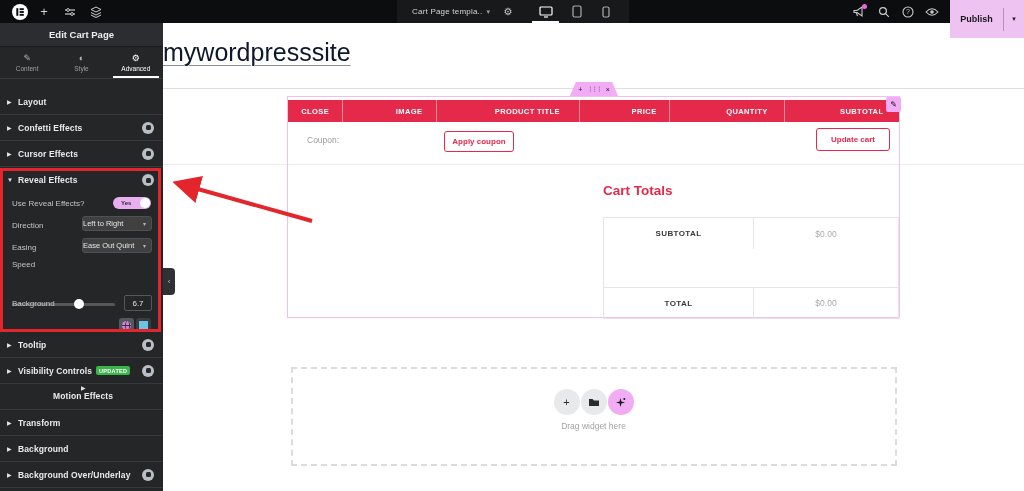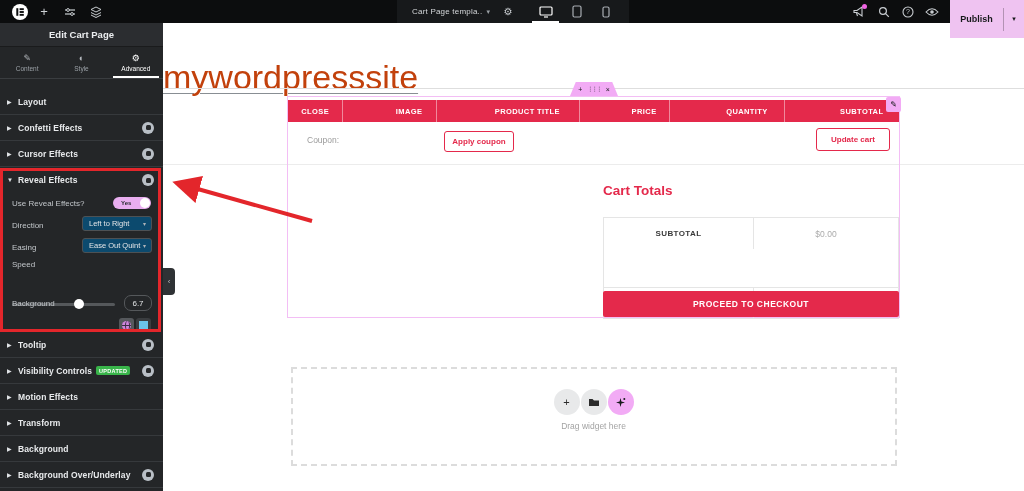--- a/index.html
+++ b/index.html
@@ -36,39 +36,39 @@
   .srow .chev { width:8px; margin-left:7px; font-size:6px; color:#dfe2e5; }
   .srow .slabel { font-size:8.5px; font-weight:bold; color:#e8eaec; margin-left:3px; letter-spacing:.1px; }
   .sbadge { position:absolute; right:9px; top:50%; transform:translateY(-50%); width:12px; height:12px; border-radius:50%; background:#b9bfc6; display:flex; align-items:center; justify-content:center; }
   .sbadge i { display:block; width:5px; height:5px; background:#26282a; border-radius:1.5px; }
   .tag-updated { margin-left:4px; background:#39b54a; color:#fff; font-size:5.5px; font-weight:bold; padding:1.5px 3px; border-radius:2px; letter-spacing:.3px; }
 
   .ctrl-label { position:absolute; left:12px; font-size:8px; color:#c2c6ca; }
   .toggle { position:absolute; left:113px; top:197px; width:38px; height:12px; border-radius:7px; background:#e9aef0; }
   .toggle .tg-text { position:absolute; left:8px; top:3px; font-size:6px; font-weight:bold; color:#25282b; }
   .toggle .tg-knob { position:absolute; right:1px; top:1px; width:10px; height:10px; border-radius:50%; background:#fff; }
-  .select { position:absolute; left:82px; width:70px; height:15px; background:#0c4a6e; border:1px solid #4d5154; border-radius:3px; color:#e3e5e7; font-size:7.5px; display:flex; align-items:center; padding-left:6px; }
+  .select { position:absolute; left:82px; width:70px; height:15px; background:#404040; border:1px solid #4d5154; border-radius:3px; color:#e3e5e7; font-size:7.5px; display:flex; align-items:center; }
   .select .sel-chev { position:absolute; right:5px; font-size:6px; color:#aeb3b8; }
   .slider-track { position:absolute; left:12px; top:280px; width:103px; height:3px; background:#55585b; border-radius:2px; }
   .slider-thumb { position:absolute; left:74px; top:276px; width:10px; height:10px; border-radius:50%; background:#fff; }
-  .speed-input { position:absolute; left:124px; top:272px; width:28px; height:16px; background:transparent; border:1px solid #55585b; border-radius:7px; color:#e3e5e7; font-size:8px; text-align:center; font-family:"Liberation Sans",sans-serif; }
+  .speed-input { position:absolute; left:124px; top:272px; width:28px; height:16px; background:transparent; border:1px solid #55585b; border-radius:2px; color:#e3e5e7; font-size:8px; text-align:center; font-family:"Liberation Sans",sans-serif; }
   .bg-btn { position:absolute; top:295px; width:15px; height:15px; border-radius:3px; display:flex; align-items:center; justify-content:center; }
   .bg-btn.globe-btn { left:119px; background:#55585c; }
   .bg-btn.swatch-btn { left:136px; background:#3a3d40; }
   .globe { width:9px; height:9px; border-radius:50%; background:#cd84da; position:relative; overflow:hidden; }
   .globe::before { content:""; position:absolute; left:0; top:4px; width:9px; height:1px; background:#3a2e44; }
   .globe::after { content:""; position:absolute; left:3px; top:0; width:3px; height:9px; border-left:1px solid #3a2e44; border-right:1px solid #3a2e44; border-radius:50%; }
   .swatch { width:9px; height:9px; background:#6bc3e8; }
 
   .red-box { position:absolute; left:0; top:168px; width:161px; height:164px; border:3px solid #e3262b; z-index:45; pointer-events:none; }
   .collapse-tab { position:absolute; left:163px; top:268px; width:12px; height:27px; background:#2f3235; border-radius:0 4px 4px 0; display:flex; align-items:center; justify-content:center; color:#b7bcc1; font-size:8px; z-index:40; }
 
   
   .canvas { position:absolute; left:163px; top:23px; width:861px; height:468px; background:#fff; }
-  .site-title { position:absolute; left:0px; top:15px; font-size:34px; font-weight:400; color:#c2410c; text-decoration:underline; text-decoration-color:#888e93; text-decoration-thickness:1px; text-underline-offset:4px;margin-top:20px; }
+  .site-title { position:absolute; left:0px; top:15px; font-size:25px; font-weight:400; color:#0f172a; text-decoration:underline; text-decoration-color:#888e93; text-decoration-thickness:1px; text-underline-offset:4px; }
   .hline1 { position:absolute; left:0; top:65px; width:861px; height:1px; background:#dedede; }
   .hline2 { position:absolute; left:0; top:141px; width:861px; height:1px; background:#ececec; }
 
   .el-handle { position:absolute; left:407px; top:59px; width:48px; height:14px; background:#f2abf5; clip-path:polygon(12% 0, 88% 0, 100% 100%, 0 100%); display:flex; align-items:center; justify-content:center; gap:5px; z-index:10; }
   .el-handle span { font-size:7px; color:#17191b; line-height:1; }
   .el-handle .drag-dots { letter-spacing:-1.5px; font-size:6px; }
 
   .cart-widget { position:absolute; left:124px; top:73px; width:613px; height:222px; border:1px solid #f3bef5; }
   .cart-header { position:absolute; left:125px; top:77px; width:611px; height:22px; background:#e4294b; display:flex; z-index:5;gap:39px; }
   .cart-header .hcell { display:flex; align-items:center; justify-content:center; color:#fff; font-size:7.5px; font-weight:bold; letter-spacing:.4px; border-right:1px solid rgba(255,255,255,.45); }
@@ -280,21 +280,21 @@
         </span>
     </div>
     <div class="srow" style="top:335px;">
       <span class="chev">▶</span>
       <span class="slabel">Visibility Controls</span>
       <span class="tag-updated">UPDATED</span>
       <span class="sbadge">
           <i></i>
         </span>
     </div>
-    <div class="srow" style="top:361px;">
+    <div class="srow" style="top:361px;flex-direction:column;">
       <span class="chev">▶</span>
       <span class="slabel">Motion Effects</span>
     </div>
     <div class="srow" style="top:387px;">
       <span class="chev">▶</span>
       <span class="slabel">Transform</span>
     </div>
     <div class="srow" style="top:413px;">
       <span class="chev">▶</span>
       <span class="slabel">Background</span>
@@ -342,21 +342,20 @@
     <div class="totals-table">
       <div class="t-row">
         <div class="t-cell-label">SUBTOTAL</div>
         <div class="t-cell-value">$0.00</div>
       </div>
       <div class="t-row">
         <div class="t-cell-label">TOTAL</div>
         <div class="t-cell-value">$0.00</div>
       </div>
     </div>
-    <button class="checkout-btn">PROCEED TO CHECKOUT</button>
 
     <div class="drag-area"></div>
     <div class="drag-circles">
       <span class="d-circle">+</span>
       <span class="d-circle">
         <svg class="mini" width="12" height="10" viewBox="0 0 12 10">
           <path d="M1 2 H4.5 L6 3.5 H11 V9 H1 Z" fill="#2b2b2b"></path>
         </svg>
       </span>
       <span class="d-circle ai">

